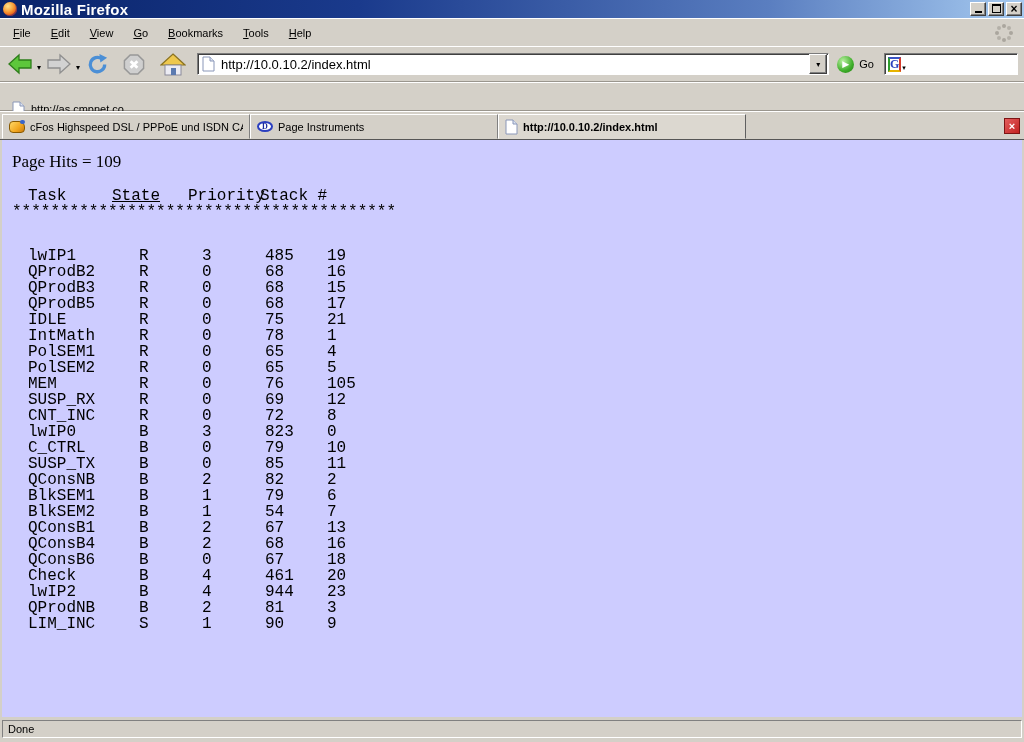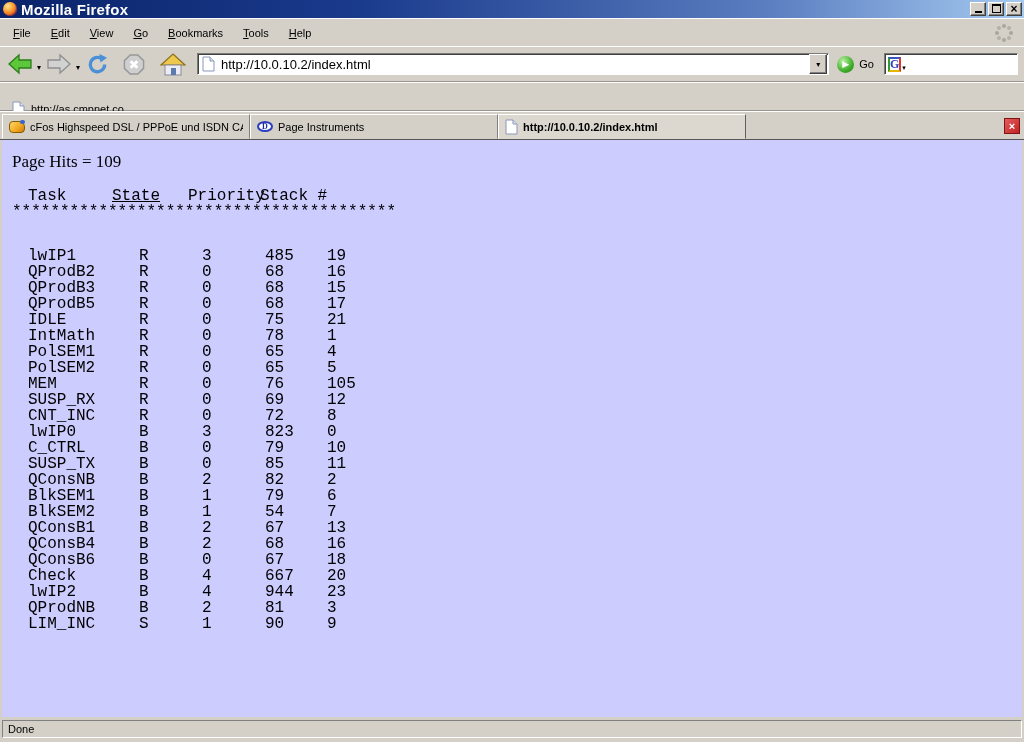--- a/index.html
+++ b/index.html
@@ -464,21 +464,21 @@
     <span class="c-state">B</span>
     <span class="c-priority">0</span>
     <span class="c-stack">67</span>
     <span class="c-num">18</span>
   </div>
 
   <div class="t-row">
     <span class="c-task">Check</span>
     <span class="c-state">B</span>
     <span class="c-priority">4</span>
-    <span class="c-stack">667</span>
+    <span class="c-stack">461</span>
     <span class="c-num">20</span>
   </div>
 
   <div class="t-row">
     <span class="c-task">lwIP2</span>
     <span class="c-state">B</span>
     <span class="c-priority">4</span>
     <span class="c-stack">944</span>
     <span class="c-num">23</span>
   </div>

